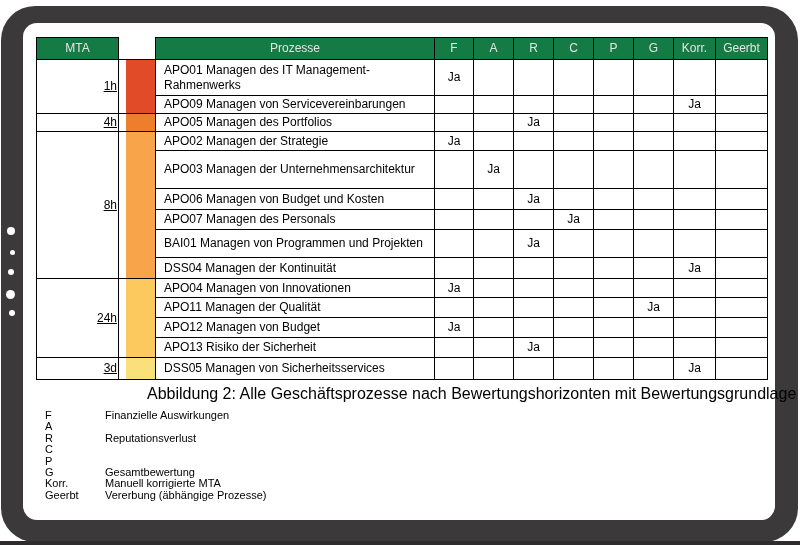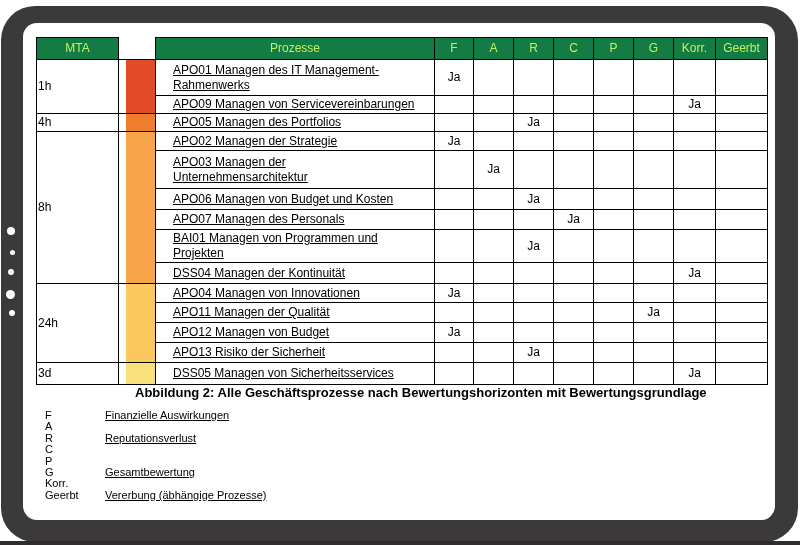--- a/index.html
+++ b/index.html
@@ -27,43 +27,43 @@
   .dot4{left:5.5px; top:289.5px; width:9px;  height:9px;}
   .dot5{left:8.8px; top:309.8px; width:6.5px;height:6.5px;}
 
   table.mta-table{
     position:absolute;left:36px;top:37px;width:731px;
     border-collapse:collapse;table-layout:fixed;
     font-size:12px;line-height:1.25;
   }
   .mta-table td{border:1.4px solid #000;overflow:hidden;}
   .mta-table thead td{
-    background:#137b43;color:#bef264;text-align:center;
+    background:#137b43;color:#e5e5e5;text-align:center;
     font-weight:normal;height:21px;padding:0 5px;
   }
   .mta-table thead td.hdr-gap{
     background:#fff;border-top:none;border-bottom:none;
   }
-  td.mta{text-align:left;vertical-align:middle;}
+  td.mta{text-align:right;vertical-align:middle;text-decoration:underline;}
   td.strip-cell{padding:0;position:relative;background:#fff;}
   .strip{position:absolute;left:7px;right:0;top:0;bottom:0;}
-  td.proc{padding:1px 17px;vertical-align:middle;text-decoration:underline;}
+  td.proc{padding:1px 8px;vertical-align:middle;}
   td.val{text-align:center;vertical-align:middle;}
 
   .fig-caption{
-    position:absolute;left:135px;top:385px;
-    font-size:13px;font-weight:bold;white-space:nowrap;
+    position:absolute;left:147px;top:385px;
+    font-size:16px;font-weight:normal;white-space:nowrap;
   }
   .legend{
     position:absolute;left:45px;top:410px;
     font-size:11px;line-height:11.4px;
   }
   .lg-row{display:flex;}
   .lg-key{flex:0 0 60px;}
-  .lg-desc{flex:1 1 auto;white-space:nowrap;text-decoration:underline;}
+  .lg-desc{flex:1 1 auto;white-space:nowrap;}
 </style>
 </head>
 <body>
 
 <div class="frame"></div>
 <div class="bottom-edge"></div>
 <div class="panel"></div>
 
 <div class="dot dot1"></div>
 <div class="dot dot2"></div>
@@ -297,18 +297,19 @@
     </div>
   <div class="lg-row">
       <span class="lg-key">P</span>
     </div>
   <div class="lg-row">
       <span class="lg-key">G</span>
       <span class="lg-desc">Gesamtbewertung</span>
     </div>
   <div class="lg-row">
       <span class="lg-key">Korr.</span>
+      <span class="lg-desc">Manuell korrigierte MTA</span>
     </div>
   <div class="lg-row">
       <span class="lg-key">Geerbt</span>
       <span class="lg-desc">Vererbung (äbhängige Prozesse)</span>
     </div>
 </div>
 
 </body></html>

